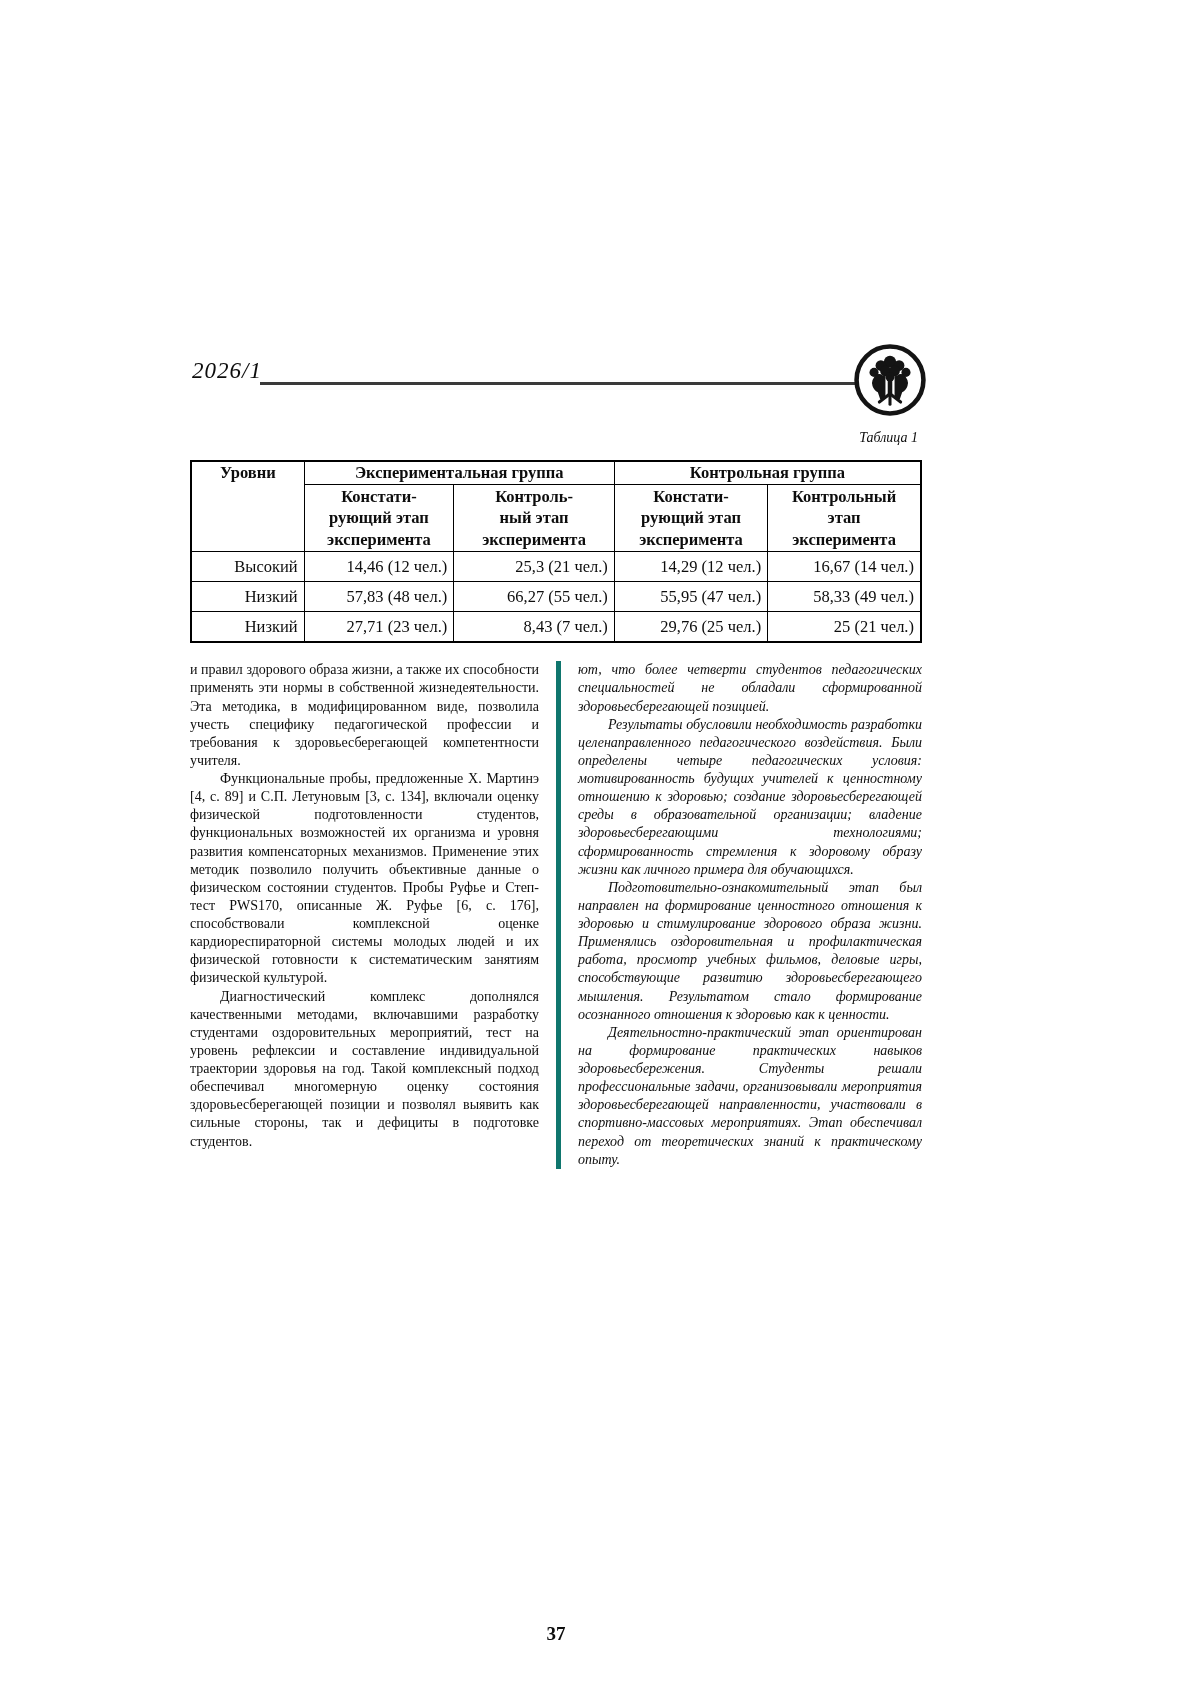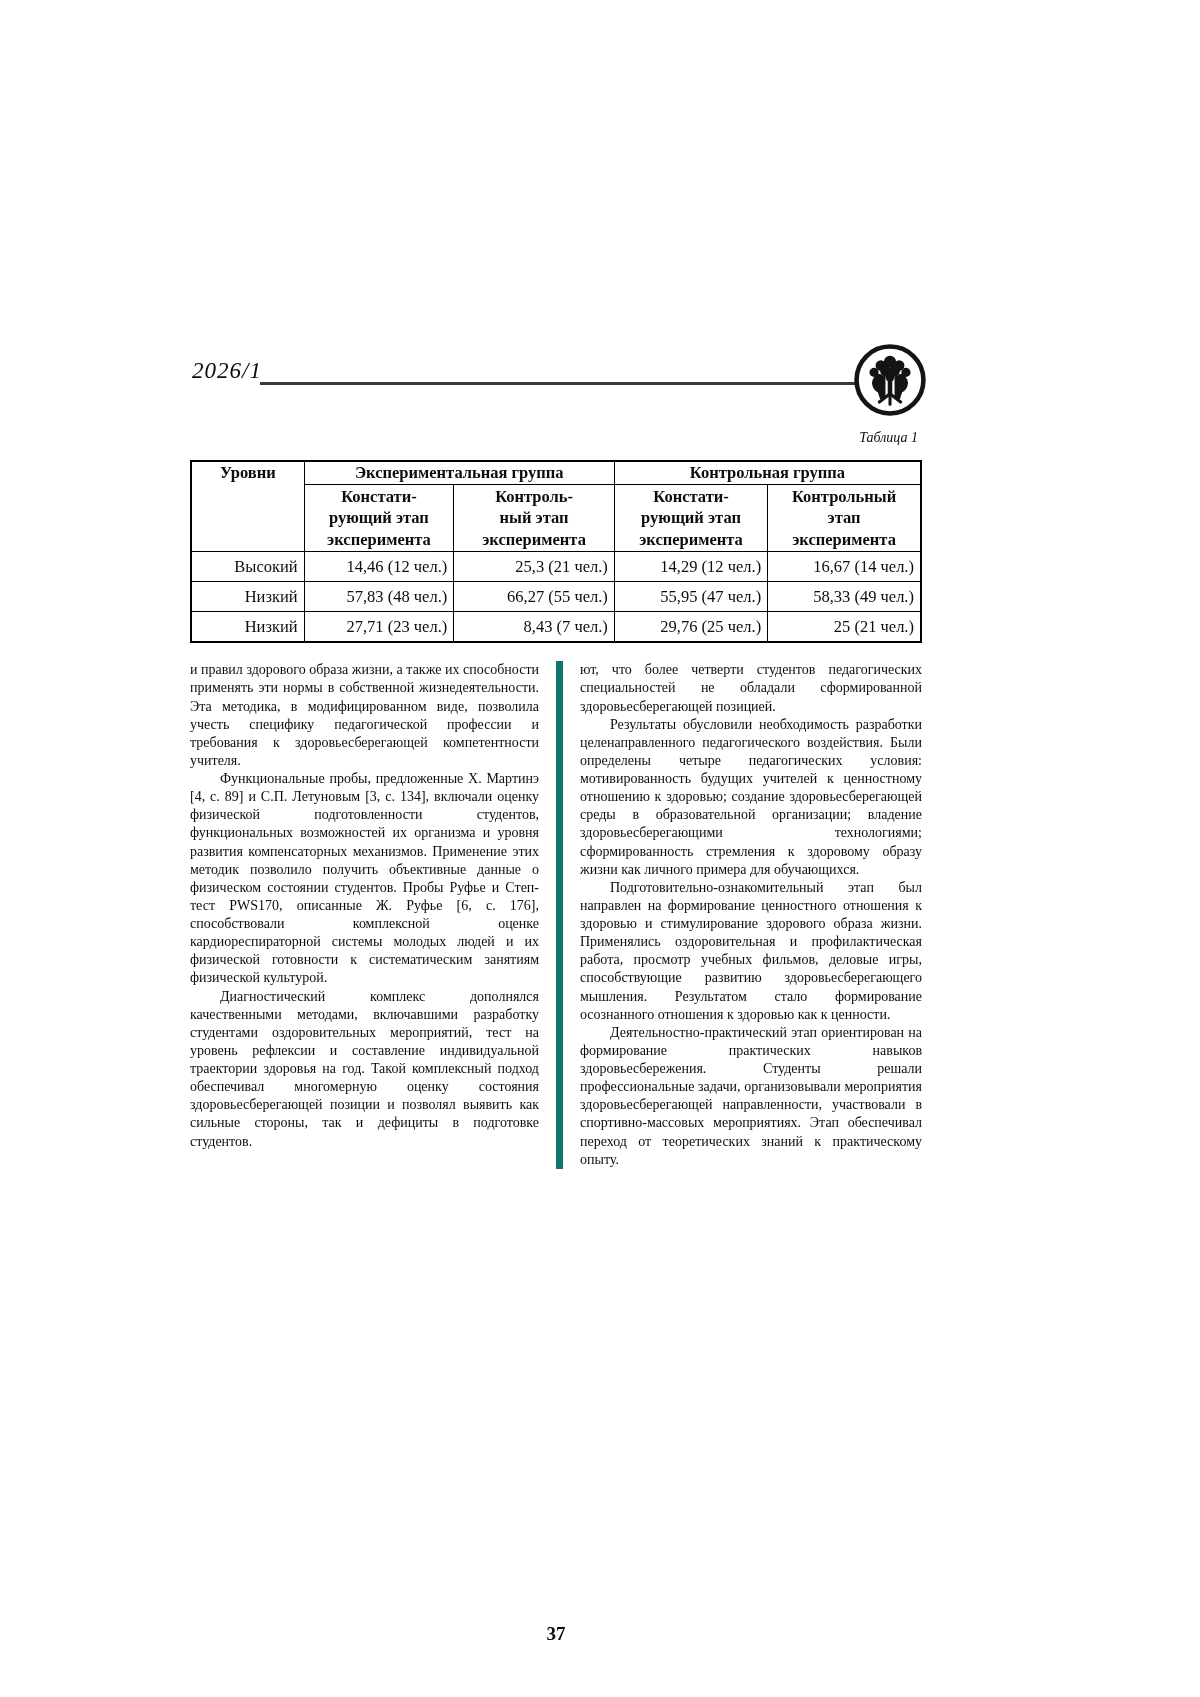--- a/index.html
+++ b/index.html
@@ -45,21 +45,21 @@
   th.levels-head{vertical-align:top;padding-top:3px;}
   th.subhead{white-space:pre-line;line-height:1.3;padding-top:2px;padding-bottom:4px;}
   td.level-name, td.val{text-align:right;height:27px;}
   
   .columns{display:flex;margin-top:18px;}
   .col{
     width:50%;box-sizing:border-box;
     text-align:justify;font-size:14px;line-height:1.295;
   }
   .col-left{padding-right:17px;}
-  .col-right{border-left:7px solid #0f766e;padding-left:17px;}
+  .col-right{border-left:5px solid #0f766e;padding-left:17px;font-style:italic;}
   .col p{margin:0;text-indent:30px;}
   .col p.cont{text-indent:0;}
   
   .page-number{
     position:absolute;bottom:52px;left:190px;width:732px;
     text-align:center;font-size:19px;font-weight:bold;
   }
 </style>
 </head>
 <body>

